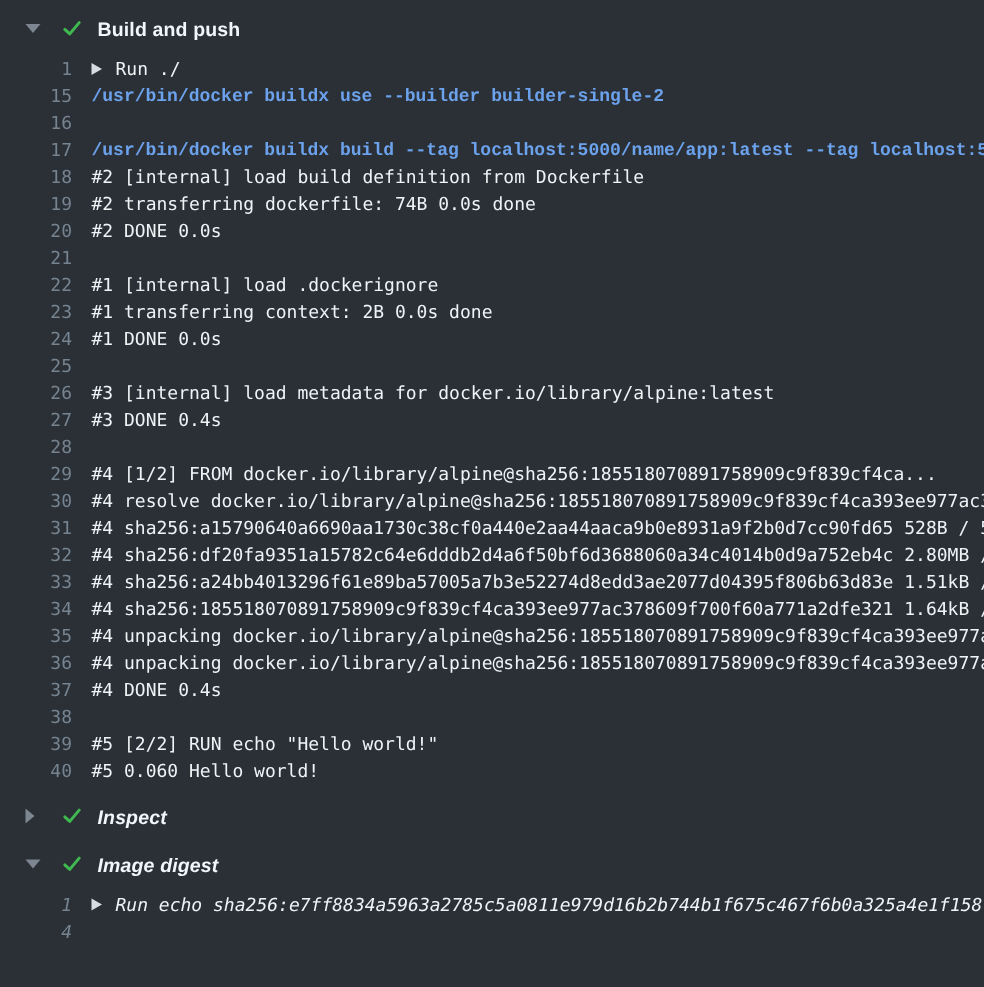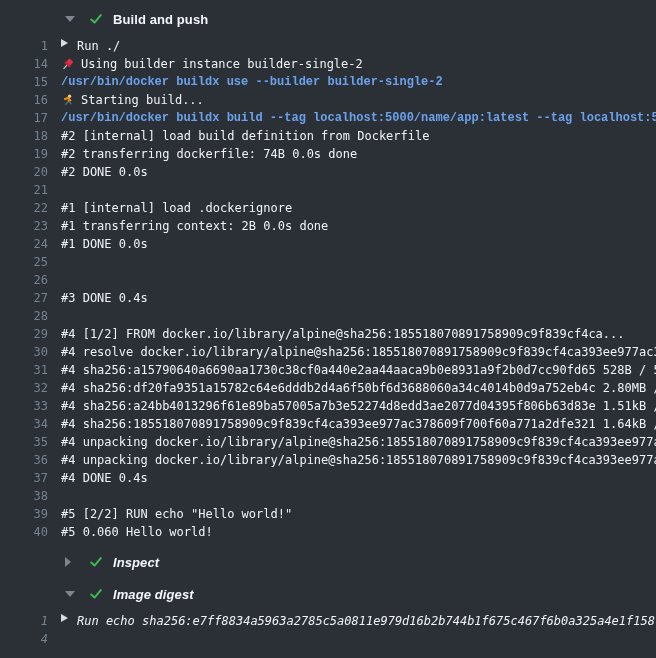--- a/index.html
+++ b/index.html
@@ -13,21 +13,20 @@
   }
   #log-root { padding-top: 8px; }
   .section { margin: 0; }
   .section + .section { margin-top: 10px; font-style: italic; }
   .section-header {
     display: flex;
     align-items: center;
     height: 22px;
     padding-left: 17px;
     cursor: pointer;
-    margin-left: 48px;
   }
   .disclosure {
     width: 24px;
     display: flex;
     align-items: center;
     flex: none;
   }
   .tri-down {
     width: 0; height: 0;
     border-left: 5px solid transparent;
@@ -65,20 +64,21 @@
     width: 48px;
     flex: none;
     text-align: right;
     color: #768390;
     font-size: 12px;
     cursor: pointer;
   }
   .line-text {
     margin-left: 13px;
     display: flex;
+    align-items: center;
     font-size: 12px;
     color: #f0f3f6;
     flex: none;
   }
   .line-text .txt { white-space: pre; }
   .line-text.command .txt { color: #6ca2ec; font-weight: 700; font-family: Liberation Mono, monospace; }
   .group-arrow {
     width: 0; height: 0;
     border-top: 4.5px solid transparent;
     border-bottom: 4.5px solid transparent;
@@ -113,53 +113,27 @@
       </div>
       <div class="lines">
         <div class="line">
           <span class="line-num">1</span>
           <span class="line-text">
             <span class="group-arrow"></span>
             <span class="txt">Run ./</span>
           </span>
         </div>
         <div class="line">
-          <span class="line-num">14</span>
-          <span class="line-text">
-            <span class="inline-icon">
-              <svg width="13" height="13" viewBox="0 0 14 14">
-                <g transform="rotate(42 7 7)">
-                  <rect x="6.3" y="7.6" width="1.4" height="5.8" fill="#bfc6cd"></rect>
-                  <rect x="4.1" y="0.7" width="5.8" height="5.6" rx="1" fill="#dd2f45"></rect>
-                  <rect x="3" y="5.7" width="8" height="2.3" rx="1.1" fill="#c3243a"></rect>
-                </g>
-              </svg>
-            </span>
-            <span class="txt">Using builder instance builder-single-2</span>
-          </span>
-        </div>
-        <div class="line">
           <span class="line-num">15</span>
           <span class="line-text command">
             <span class="txt">/usr/bin/docker buildx use --builder builder-single-2</span>
           </span>
         </div>
         <div class="line">
           <span class="line-num">16</span>
-          <span class="line-text">
-            <span class="inline-icon">
-              <svg width="13" height="13" viewBox="0 0 14 14">
-                <circle cx="9.2" cy="2.4" r="1.8" fill="#fdc68b"></circle>
-                <path d="M3.4 5.6 L7.8 4.3 L9.9 6.9 L7.2 8.3" fill="none" stroke="#f4900c" stroke-width="2.1"></path>
-                <path d="M7.4 8.1 L4.6 11.7" stroke="#55606b" stroke-width="1.8"></path>
-                <path d="M8.7 7.7 L11.1 11" stroke="#55606b" stroke-width="1.8"></path>
-              </svg>
-            </span>
-            <span class="txt">Starting build...</span>
-          </span>
         </div>
         <div class="line">
           <span class="line-num">17</span>
           <span class="line-text command">
             <span class="txt">/usr/bin/docker buildx build --tag localhost:5000/name/app:latest --tag localhost:50</span>
           </span>
         </div>
         <div class="line">
           <span class="line-num">18</span>
           <span class="line-text">
@@ -203,20 +177,23 @@
           </span>
         </div>
         <div class="line">
           <span class="line-num">25</span>
           <span class="line-text">
             <span class="txt"></span>
           </span>
         </div>
         <div class="line">
           <span class="line-num">26</span>
+          <span class="line-text">
+            <span class="txt">#3 [internal] load metadata for docker.io/library/alpine:latest</span>
+          </span>
         </div>
         <div class="line">
           <span class="line-num">27</span>
           <span class="line-text">
             <span class="txt">#3 DONE 0.4s</span>
           </span>
         </div>
         <div class="line">
           <span class="line-num">28</span>
           <span class="line-text">

